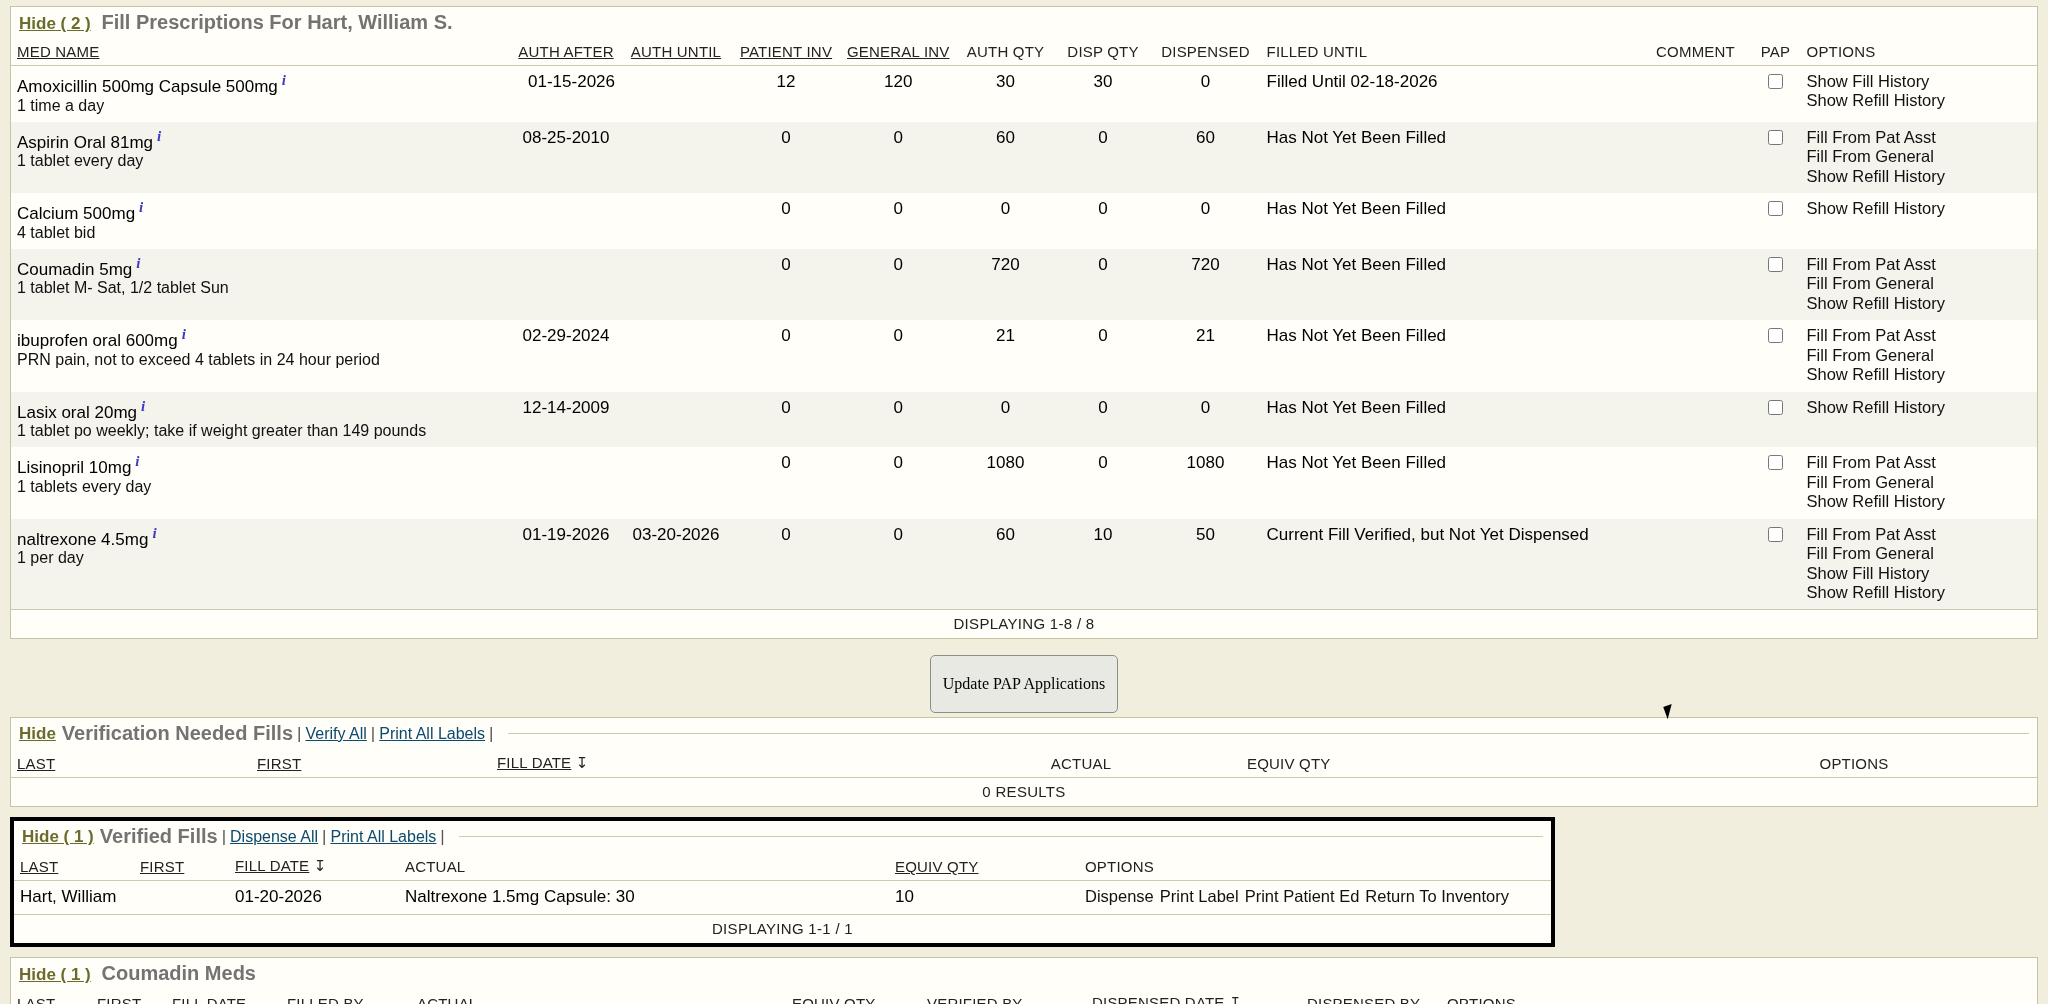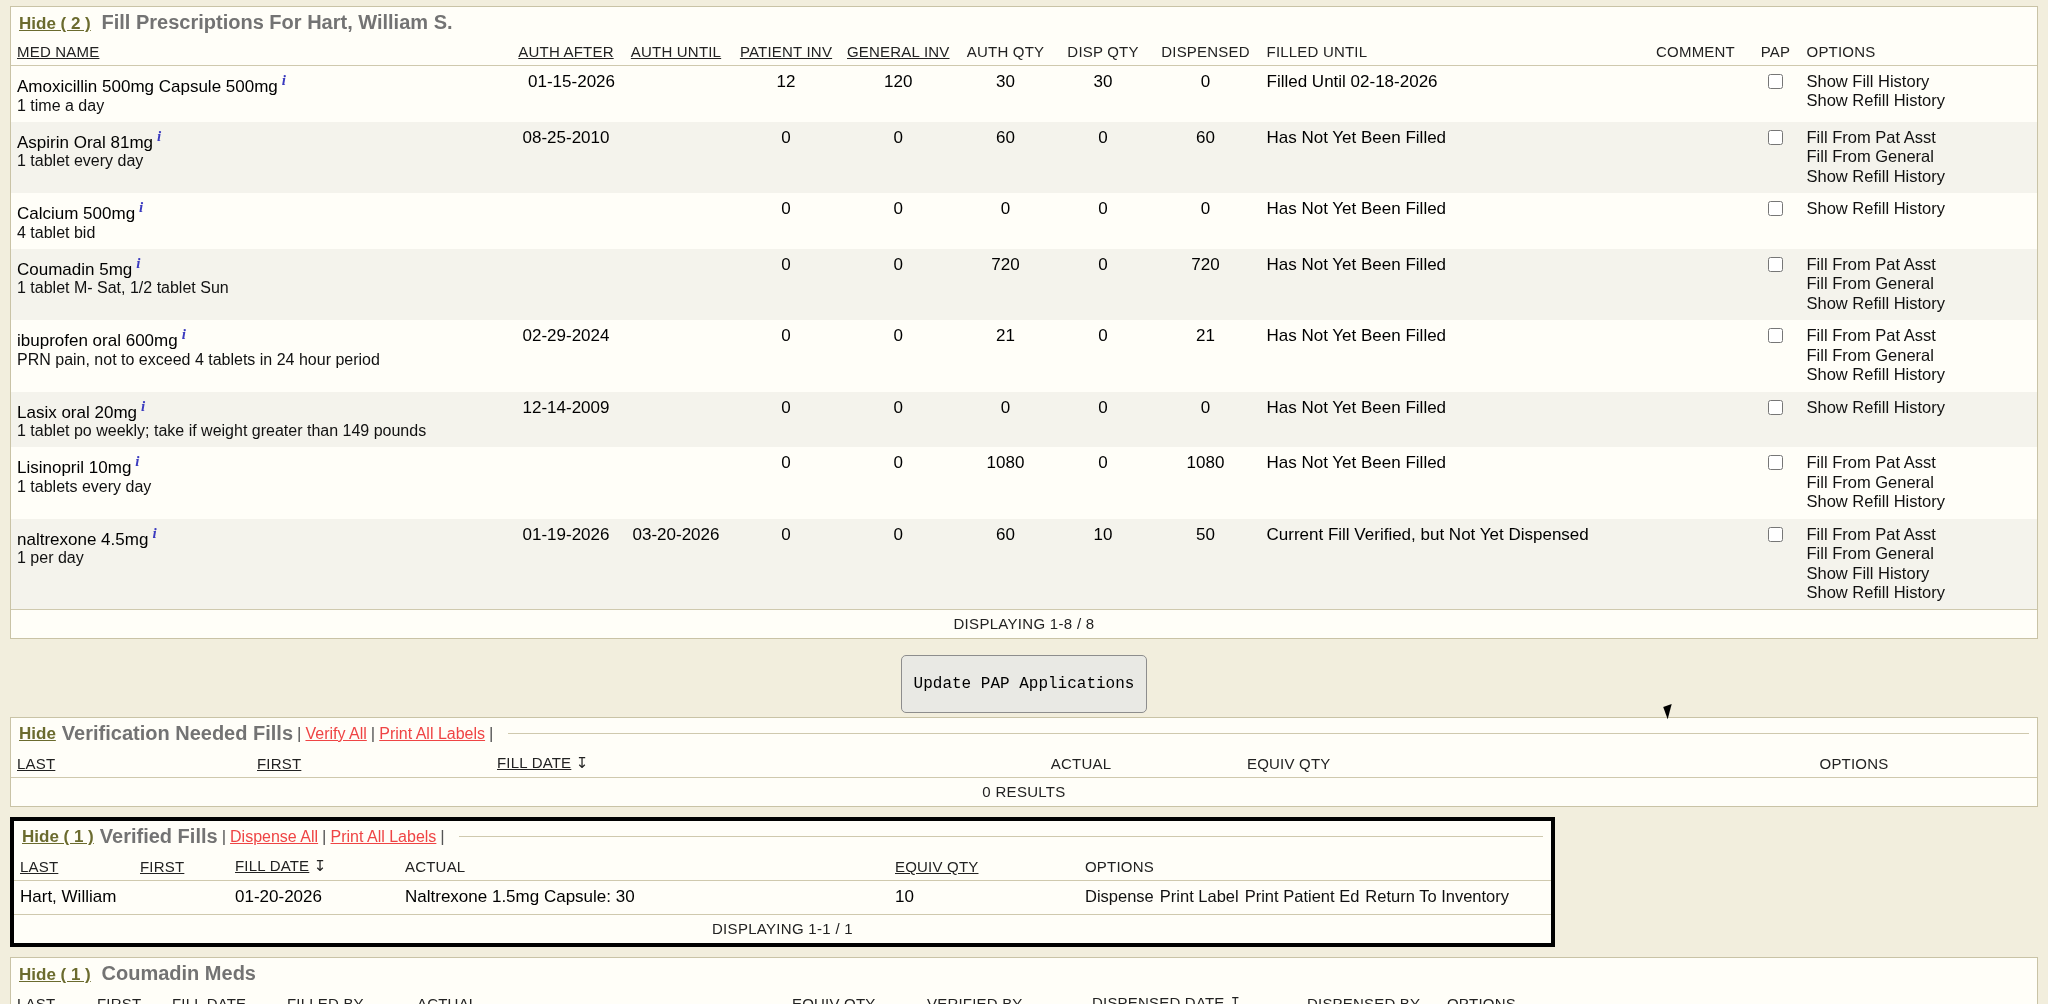--- a/index.html
+++ b/index.html
@@ -37,21 +37,21 @@
     font-size: 17px;
   }
   .panel-title {
     font-weight: bold;
     font-size: 20px;
     color: #737373;
     margin-left: 6px;
   }
   .head-sep { color: #555; margin: 0 4px; }
   .head-link {
-    color: #ef4444;
+    color: #0c4a6e;
     text-decoration: underline;
     cursor: pointer;
     font-size: 16px;
   }
   .head-rule {
     display: inline-block;
     vertical-align: middle;
     height: 1px;
     background: #cfc9ae;
     width: 1px;
@@ -114,21 +114,21 @@
     font-size: 15px;
     letter-spacing: .3px;
     color: #222;
     border-top: 1px solid #cfc9ae;
     background: #fffef8;
     padding: 5px 0 6px 0;
   }
 
   .btn-bar { text-align: center; padding: 6px 0 4px 0; }
   .btn {
-    font-family: Liberation Mono, monospace;
+    font-family: Liberation Serif, serif;
     font-size: 16px;
     padding: 19px 12px;
     border: 1px solid #8d8d8d;
     background: #e9e9e4;
     border-radius: 5px;
     cursor: pointer;
   }
 
   .nowrap { white-space: nowrap; margin-left: 44px; }
   .cursor {

